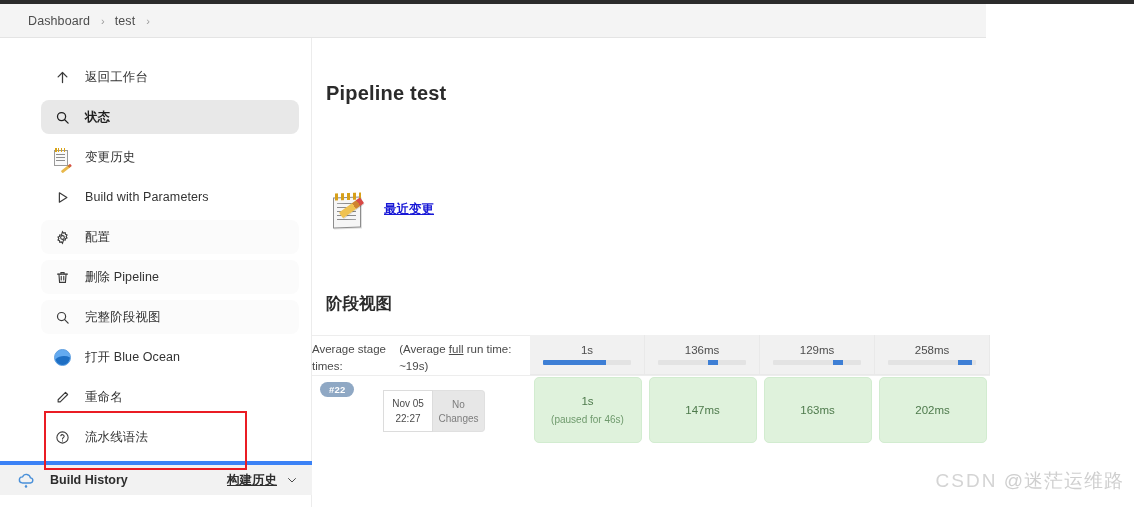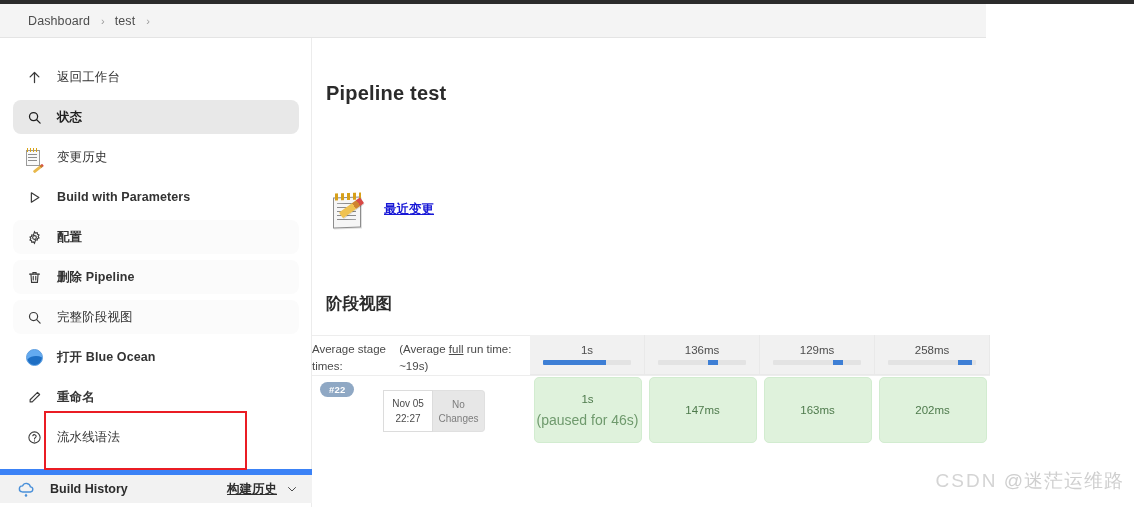--- a/index.html
+++ b/index.html
@@ -28,42 +28,42 @@
   .bc-sep {
     font-size:11px; color:#9b9b9b; margin:0 10px 0 11px;
   }
 
   
   .sidebar {
     position:absolute; left:0; top:38px; width:312px; height:469px;
     background:#ffffff;
     border-right:1px solid #ececec;
   }
-  .nav-list { position:absolute; left:0; top:22px; width:312px; }
+  .nav-list { position:absolute; left:0; top:22px; width:312px;padding-left:28px; }
   .nav-item {
     position:relative;
     height:34px; margin:0 13px 6px 13px;
     display:flex; align-items:center;
     border-radius:8px;
     padding-left:10px;
     cursor:pointer;
   }
   .nav-item.faint { background:#fbfbfb; }
   .nav-item.active { background:#e8e8e8; }
   .nav-icon {
     width:22px; height:22px;
     display:flex; align-items:center; justify-content:center;
     flex:0 0 22px;
     margin-right:12px;
   }
   .nav-label {
     font-size:12.5px; color:#333; letter-spacing:.1px; white-space:nowrap;
   }
   .nav-item.active .nav-label { font-weight:bold; color:#1f1f1f; }
-  .nav-item .nav-label.bold { font-weight:bold; }
+  .nav-item .nav-label.bold { font-weight:normal; }
 
   svg.ic { display:block; }
 
   
   .bo-icon {
     width:17px; height:17px; border-radius:50%;
     background:#63aaf0;
     position:relative; overflow:hidden;
     border:1px solid #5f9fe0;
   }
@@ -100,23 +100,23 @@
   .annot-box {
     position:absolute;
     left:44px; top:411px; width:203px; height:59px;
     border:2px solid #ea1c24;
     pointer-events:none;
     z-index:30;
   }
 
   
   .build-history {
-    position:absolute; left:0; bottom:4px; width:312px; height:34px;
+    position:absolute; left:0; bottom:12px; width:312px; height:34px;
     background:#f2f2f2;
-    border-top:6px solid #3b82f6;
+    border-top:4px solid #3b82f6;
     display:flex; align-items:center; padding:0 14px 0 16px;text-align:right;
   }
   .bh-cloud { width:22px; height:22px; margin-right:12px; display:flex; align-items:center;}
   .bh-title { font-size:12.5px; font-weight:bold; color:#2c2c2c; }
   .bh-right { margin-left:auto; display:flex; align-items:center; gap:9px; }
   .bh-link { font-size:12.5px; color:#2f2f2f; text-decoration:underline; font-weight:bold; }
   .bh-chev { color:#4b4b4b; font-size:11px; }
 
   
   .main {
@@ -238,21 +238,21 @@
     padding-top:1px;
     border-top:1px solid #ededed;
   }
   .cell {
     width:108px; height:66px; border-radius:5px;
     display:flex; flex-direction:column; align-items:center; justify-content:center;
     gap:7px;
   }
   .cell.success { background:#dff2dc; border:1px solid #d2ecd0; }
   .cell-time { font-size:11.5px; color:#4e7a4c; }
-  .cell-sub { font-size:14px; color:#6f9a6d; }
+  .cell-sub { font-size:10px; color:#6f9a6d; }
 
   
   .watermark {
     position:absolute; right:10px; bottom:13px;
     font-size:19px; color:#cfcfcf; letter-spacing:1px;
     z-index:20; pointer-events:none; white-space:nowrap;
   }
   .watermark .wm-csdn { color:#d4d4d4; letter-spacing:2px; }
 </style>
 </head>

